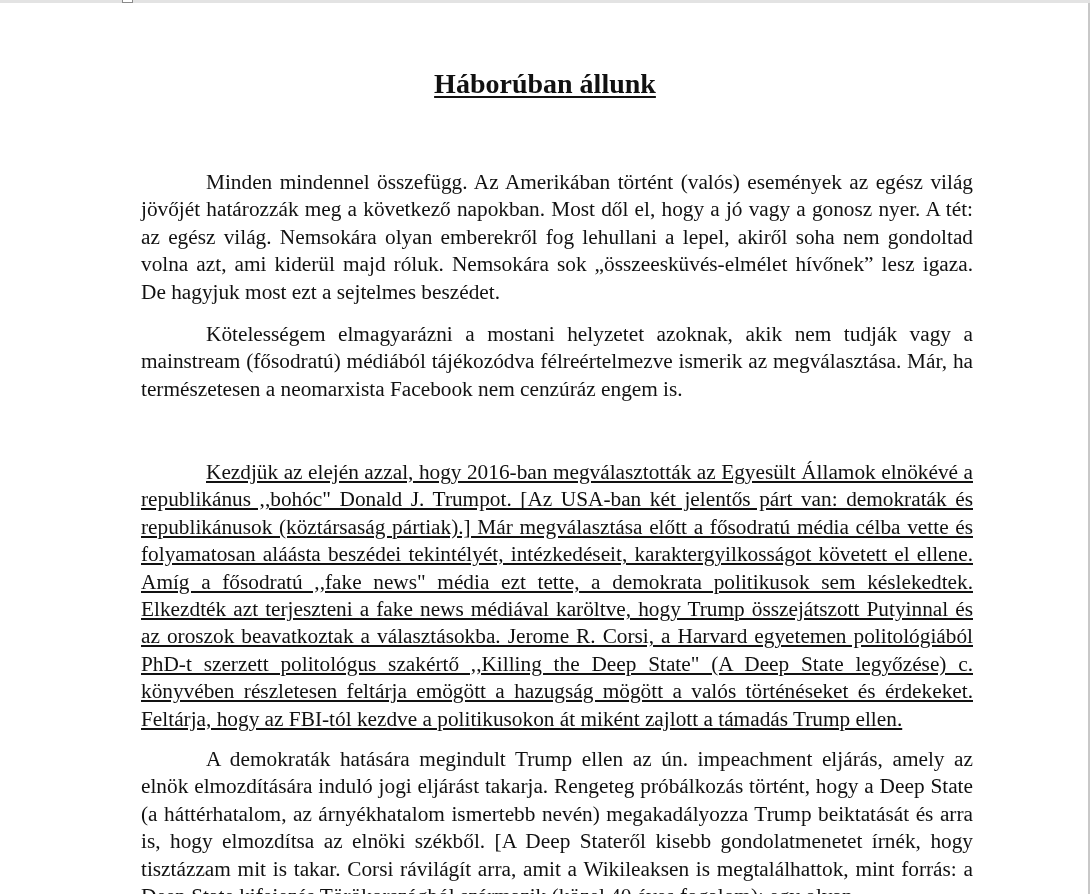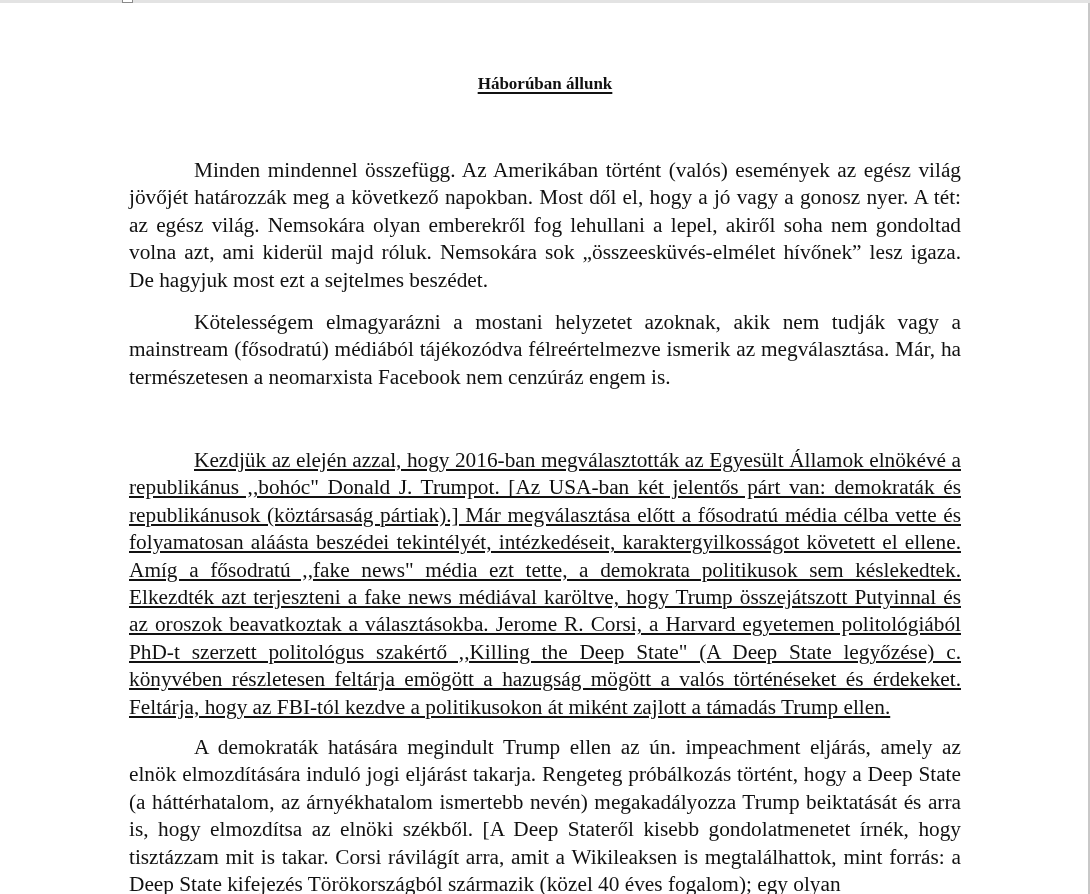--- a/index.html
+++ b/index.html
@@ -45,31 +45,31 @@
       top: 0;
       width: 832px;
     }
     .title {
       position: absolute;
       left: 0;
       top: 69px;
       width: 832px;
       text-align: center;
       font-weight: bold;
-      font-size: 17px;
+      font-size: 28px;
       line-height: 30px;
       text-decoration: underline;
       text-decoration-thickness: 2px;
       text-underline-offset: 3px;
     }
     .para {
       position: absolute;
       left: 0;
       width: 832px;
-      margin: 0;
+      margin: 12px;
       font-size: 21.3px;
       line-height: 27.4px;
       text-align: justify;
       text-indent: 65px;
     }
     #p1 { top: 157px; }
     #p2 { top: 309px; }
     #p3 { top: 447px; text-decoration: underline; }
     #p4 { top: 734px; }
   </style>

